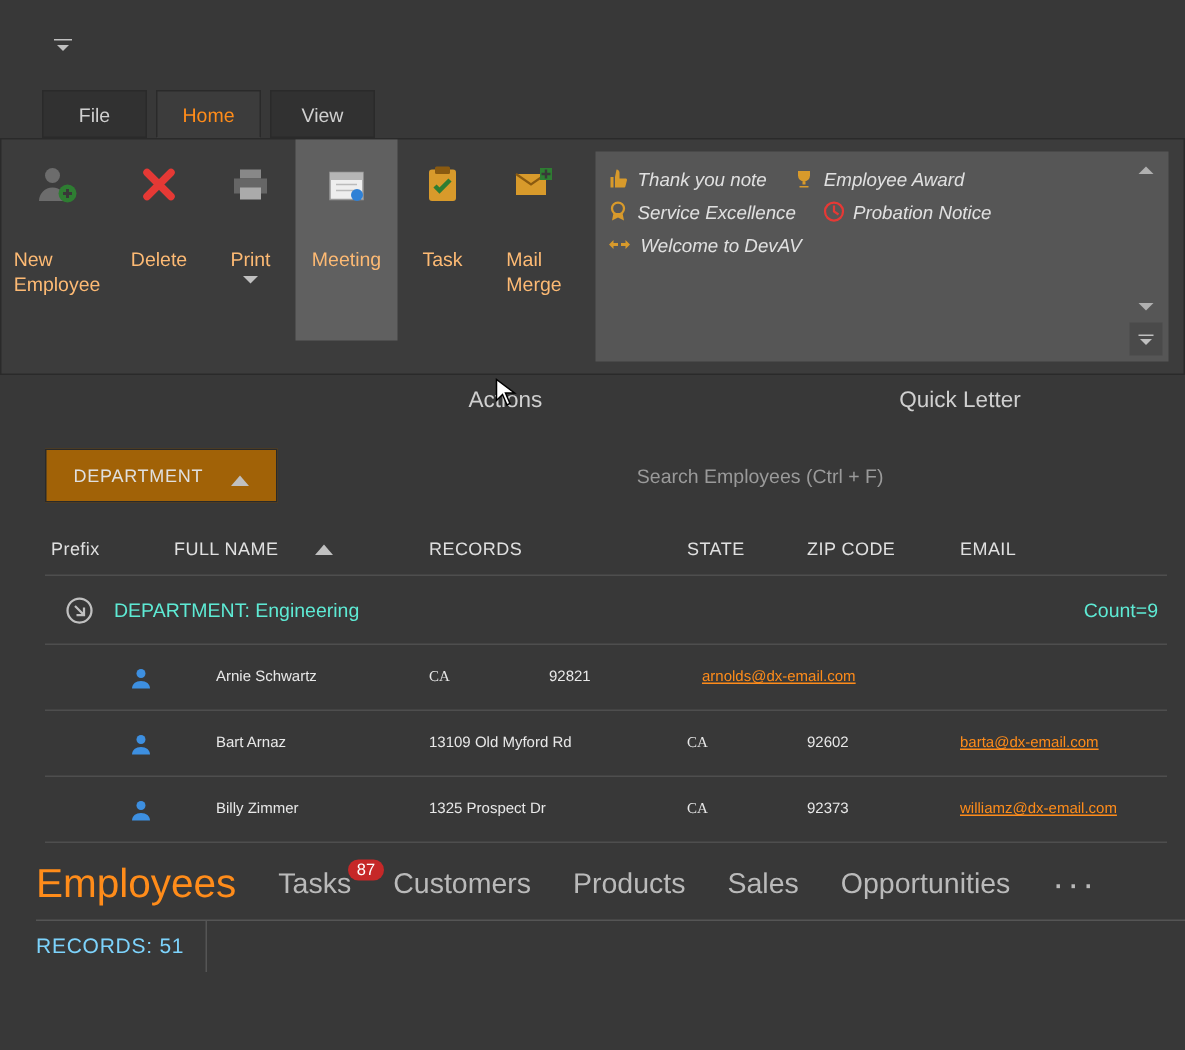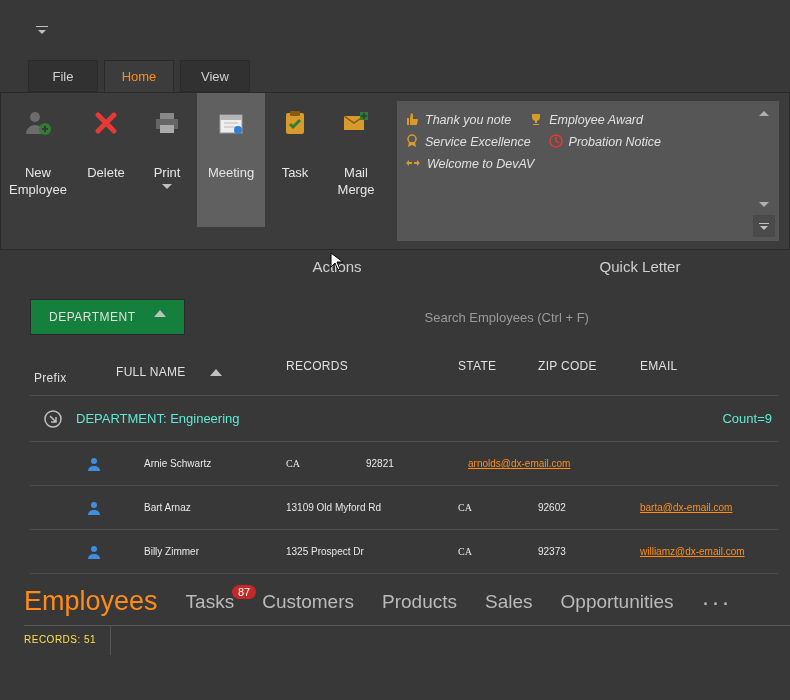--- a/index.html
+++ b/index.html
@@ -84,22 +84,22 @@
     min-width: 60px;
     height: 134px;
   }
   .ribbon-button .icon-slot {
     height: 28px;
     display: flex;
     align-items: center;
     justify-content: center;
   }
   .ribbon-button .label {
-    text-align: center;
-    color: #e5e5e5;
+    text-align: left;
+    color: #fdba74;
     font-size: 13px;
     line-height: 1.3;
     white-space: pre-line;
     display: flex;
     flex-direction: column;
     align-items: center;
   }
   .ribbon-button.selected { background: #606060; }
 
   .ribbon-quick {
@@ -179,25 +179,25 @@
   .grid-area {
     padding: 16px 12px 0 30px;
   }
   .gp-header-row {
     display: flex;
     align-items: center;
     gap: 240px;
   }
   .group-panel {
     display: inline-flex;
-    align-items: flex-start;
+    align-items: flex-end;
     gap: 18px;
     padding: 10px 18px;
     border: 1px solid #2a2a2a;
-    background: #15803d;
+    background: #a16207;
     color: #e0e0e0;
     font-size: 12px;
     letter-spacing: 0.5px;
     cursor: pointer;
   }
   .sort-arrow-up {
     width: 0; height: 0;
     border-left: 6px solid transparent;
     border-right: 6px solid transparent;
     border-bottom: 7px solid #c0c0c0;
@@ -210,21 +210,21 @@
   }
   .column-headers {
     display: flex;
     margin-top: 24px;
     border-bottom: 1px solid #4e4e4e;
     padding-bottom: 10px;
     color: #e0e0e0;
     font-size: 12px;
     letter-spacing: 0.3px;
   }
-  .col-prefix { width: 86px; padding-left: 4px; margin-top: 12px; }
+  .col-prefix { width: 86px; padding-left: 4px; }
   .col-fullname { width: 170px; display: flex; align-items: center; gap: 24px; }
   .col-address { width: 172px; }
   .col-state { width: 80px; }
   .col-zip { width: 102px; }
   .col-email { flex: 1; }
 
   .group-row {
     display: flex;
     align-items: center;
     height: 46px;
@@ -279,23 +279,23 @@
   .more-dots { font-size: 24px; letter-spacing: 2px; cursor: pointer; color: #bababa; }
 
   .status-bar {
     border-top: 1px solid #555;
     margin-left: 24px;
     display: flex;
   }
   .status-cell {
     border-right: 1px solid #555;
     padding: 8px 14px 10px 0;
-    font-size: 10px;
+    font-size: 14px;
     letter-spacing: 0.5px;
-    color: #fde047;
+    color: #7dd3fc;
   }
 
   .cursor-img {
     position: absolute;
     top: 252px;
     left: 330px;
     pointer-events: none;
   }
 </style>
 </head>

